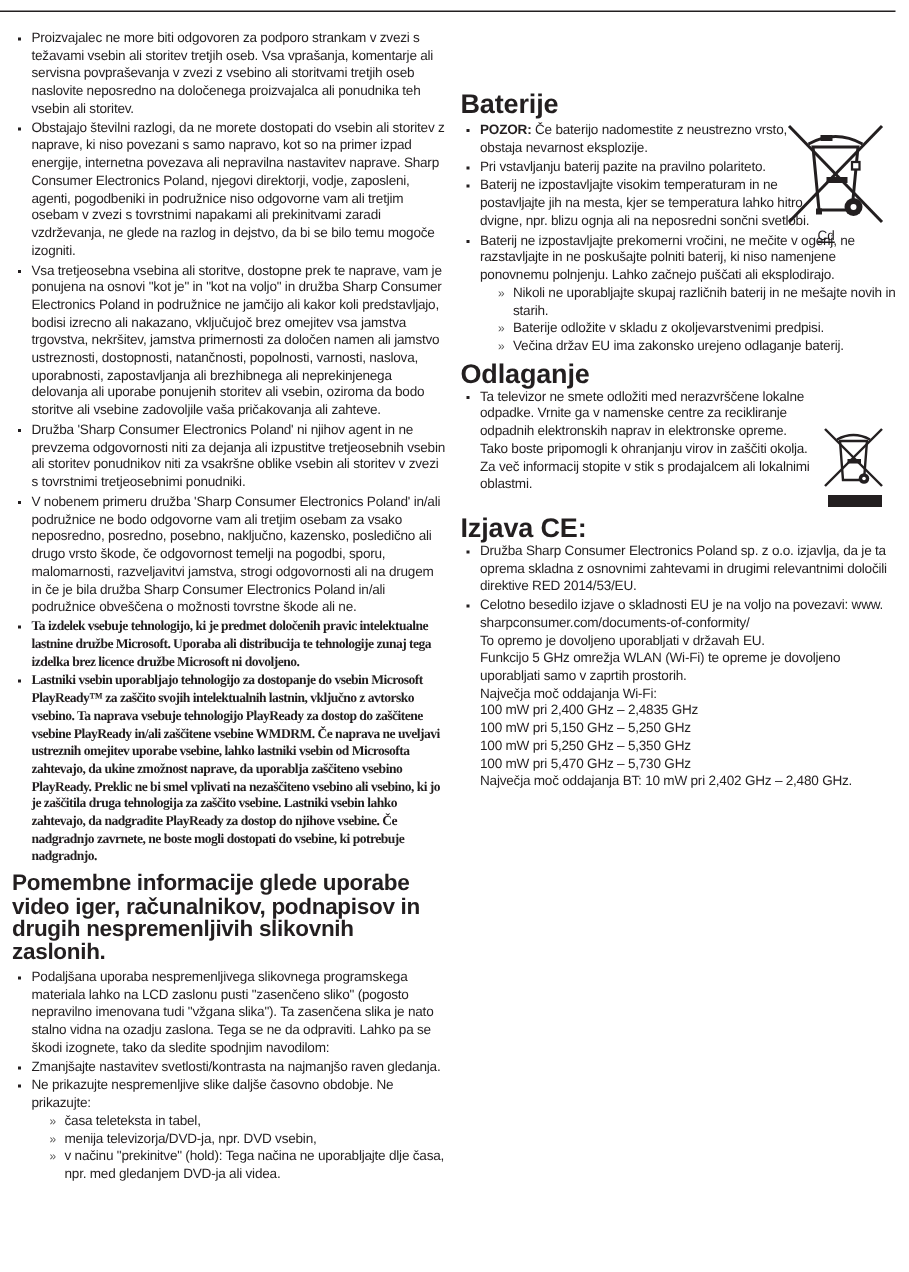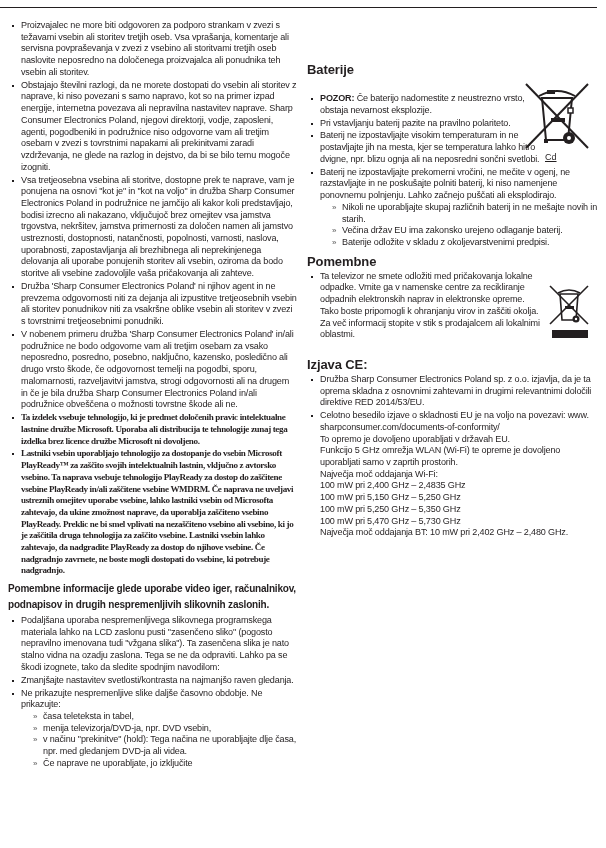--- a/index.html
+++ b/index.html
@@ -24,24 +24,24 @@
   ul.bul > li.bold { font-weight: bold; letter-spacing: -0.35px; font-family: Liberation Serif, serif; }
   ul.sub { list-style: none; margin: 0; padding: 0 0 0 12px; }
   ul.sub > li {
     position: relative; padding-left: 10px;
     font-size: 9.05px; line-height: 11.7px; letter-spacing: -0.15px;
   }
   ul.sub > li::before {
     content: "»"; position: absolute; left: 0; top: 0; font-size: 8px; color: #555;
   }
   h2.sec {
-    margin: 0; font-weight: bold; font-size: 13px; line-height: 15px; letter-spacing: -0.1px;
+    margin: 0; font-weight: bold; font-size: 18px; line-height: 15px; letter-spacing: -0.1px;
   }
   h2.big {
-    margin: 4px 0 3px 0; font-weight: bold; font-size: 10px; line-height: 15.4px; letter-spacing: -0.2px;
+    margin: 4px 0 3px 0; font-weight: bold; font-size: 15px; line-height: 15.4px; letter-spacing: -0.2px;
   }
   .p-line { font-size: 9.05px; line-height: 11.7px; letter-spacing: -0.15px; }
   .weee { position: absolute; }
   .weee-cd-label { position: absolute; font-size: 9px; color: #231f20; text-decoration: underline; }
   .with-icon { width: 222px; }
 </style>
 </head>
 <body>
 
 <div class="top-rule"></div>
@@ -60,45 +60,44 @@
   <h2 class="big">Pomembne informacije glede uporabe video iger, računalnikov, podnapisov in drugih nespremenljivih slikovnih zaslonih.</h2>
   <ul class="bul">
     <li>Podaljšana uporaba nespremenljivega slikovnega programskega materiala lahko na LCD zaslonu pusti "zasenčeno sliko" (pogosto nepravilno imenovana tudi "vžgana slika"). Ta zasenčena slika je nato stalno vidna na ozadju zaslona. Tega se ne da odpraviti. Lahko pa se škodi izognete, tako da sledite spodnjim navodilom:</li>
     <li>Zmanjšajte nastavitev svetlosti/kontrasta na najmanjšo raven gledanja.</li>
     <li>
       <span>Ne prikazujte nespremenljive slike daljše časovno obdobje. Ne prikazujte:</span>
       <ul class="sub">
         <li>časa teleteksta in tabel,</li>
         <li>menija televizorja/DVD-ja, npr. DVD vsebin,</li>
         <li>v načinu "prekinitve" (hold): Tega načina ne uporabljajte dlje časa, npr. med gledanjem DVD-ja ali videa.</li>
-        <li>Če naprave ne uporabljate, jo izključite</li>
       </ul>
     </li>
   </ul>
 </div>
 
 <div class="col col-right">
   <h2 class="sec">Baterije</h2>
-  <ul class="bul" style="margin-top:16px">
+  <ul class="bul" style="margin-top:4px">
     <li class="with-icon"><b>POZOR:</b><span> Če baterijo nadomestite z neustrezno vrsto, obstaja nevarnost eksplozije.</span></li>
     <li class="with-icon">Pri vstavljanju baterij pazite na pravilno polariteto.</li>
     <li class="with-icon">Baterij ne izpostavljajte visokim temperaturam in ne postavljajte jih na mesta, kjer se temperatura lahko hitro dvigne, npr. blizu ognja ali na neposredni sončni svetlobi.</li>
     <li>
       <span>Baterij ne izpostavljajte prekomerni vročini, ne mečite v ogenj, ne razstavljajte in ne poskušajte polniti baterij, ki niso namenjene ponovnemu polnjenju. Lahko začnejo puščati ali eksplodirajo.</span>
       <ul class="sub">
         <li>Nikoli ne uporabljajte skupaj različnih baterij in ne mešajte novih in starih.</li>
+        <li>Baterije odložite v skladu z okoljevarstvenimi predpisi.</li>
         <li>Večina držav EU ima zakonsko urejeno odlaganje baterij.</li>
-        <li>Baterije odložite v skladu z okoljevarstvenimi predpisi.</li>
       </ul>
     </li>
   </ul>
 
-  <h2 class="sec" style="margin-top:5px">Pomembne</h2>
+  <h2 class="sec" style="margin-top:5px">Odlaganje</h2>
   <ul class="bul" style="margin-top:2px">
-    <li class="with-icon">Ta televizor ne smete odložiti med pričakovanja lokalne odpadke. Vrnite ga v namenske centre za recikliranje odpadnih elektronskih naprav in elektronske opreme. Tako boste pripomogli k ohranjanju virov in zaščiti okolja. Za več informacij stopite v stik s prodajalcem ali lokalnimi oblastmi.</li>
+    <li class="with-icon">Ta televizor ne smete odložiti med nerazvrščene lokalne odpadke. Vrnite ga v namenske centre za recikliranje odpadnih elektronskih naprav in elektronske opreme. Tako boste pripomogli k ohranjanju virov in zaščiti okolja. Za več informacij stopite v stik s prodajalcem ali lokalnimi oblastmi.</li>
   </ul>
 
   <h2 class="sec" style="margin-top:16px">Izjava CE:</h2>
   <ul class="bul" style="margin-top:2px">
     <li>Družba Sharp Consumer Electronics Poland sp. z o.o. izjavlja, da je ta oprema skladna z osnovnimi zahtevami in drugimi relevantnimi določili direktive RED 2014/53/EU.</li>
     <li>
       <div class="p-line">Celotno besedilo izjave o skladnosti EU je na voljo na povezavi: www.</div>
       <div class="p-line">sharpconsumer.com/documents-of-conformity/</div>
       <div class="p-line">To opremo je dovoljeno uporabljati v državah EU.</div>
       <div class="p-line">Funkcijo 5 GHz omrežja WLAN (Wi-Fi) te opreme je dovoljeno uporabljati samo v zaprtih prostorih.</div>

